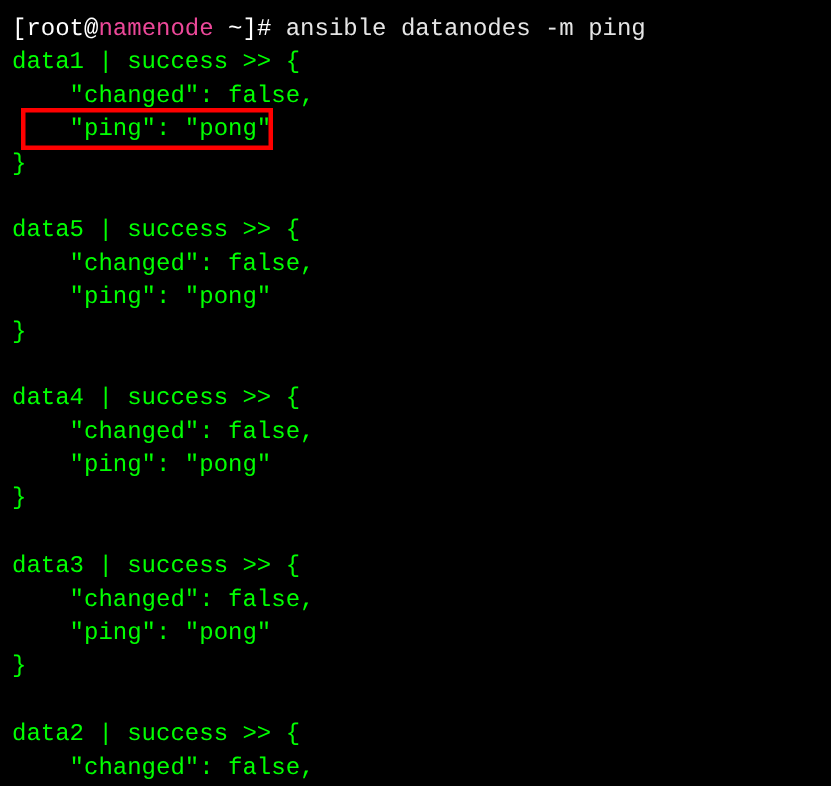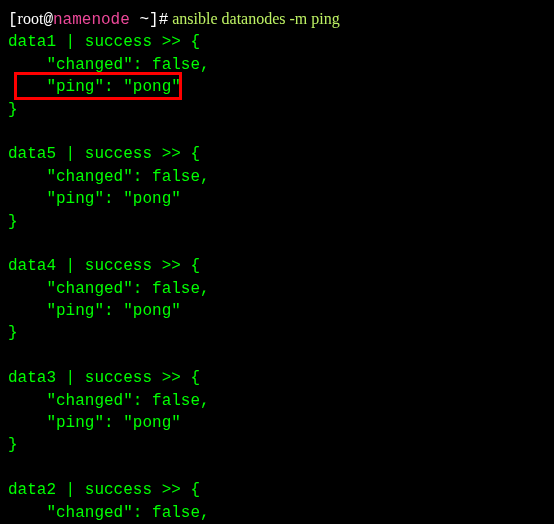--- a/index.html
+++ b/index.html
@@ -15,26 +15,26 @@
       padding: 8px;
       width: 554px;
       height: 524px;
       overflow: hidden;
       position: relative;
     }
     .terminal {
       white-space: pre;
     }
     .prompt-bracket { color: #fff; }
-    .prompt-user { color: #fff; font-family: Liberation Serif, serif; }
+    .prompt-user { color: #fff; }
     .prompt-at { color: #fff; }
     .prompt-host { color: #ec4899; }
     .prompt-path { color: #fff; }
     .prompt-end { color: #fff; }
-    .command { color: #bef264; font-family: Liberation Serif, serif; }
+    .command { color: #e5e5e5; }
     .green { color: #00ff00; }
     .highlight-box {
       position: absolute;
       border: 3px solid #ff0000;
       pointer-events: none;
     }
   </style>
 </head>
 <body>
 

